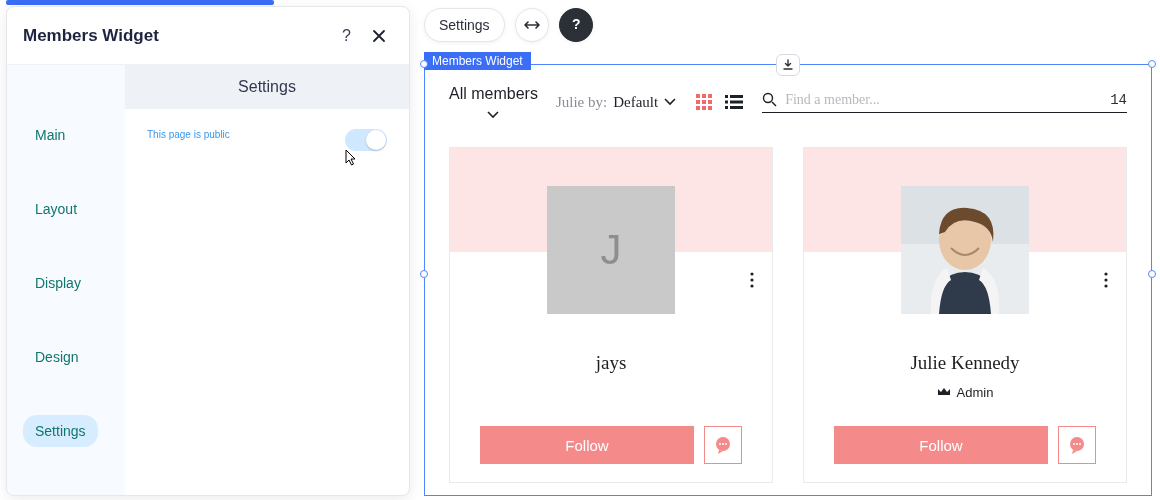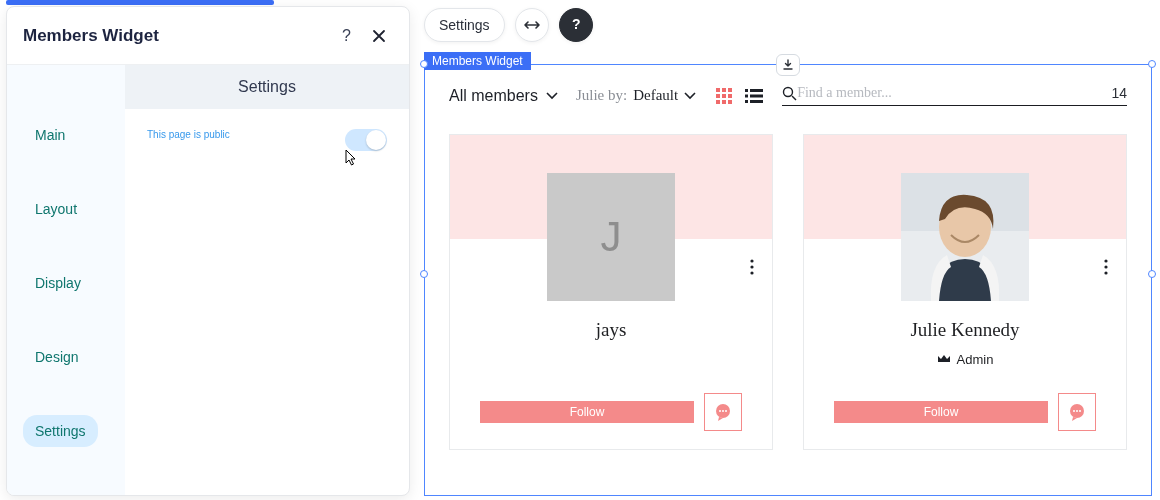--- a/index.html
+++ b/index.html
@@ -48,41 +48,41 @@
   .hdl.tl { top: 8px; left: -4px; }
   .hdl.tc { top: 8px; left: 50%; margin-left: -4px; }
   .hdl.tr { top: 8px; right: -4px; }
   .hdl.ml { top: 50%; left: -4px; margin-top: -4px; }
   .hdl.mr { top: 50%; right: -4px; margin-top: -4px; }
   .dl-btn { position: absolute; top: 2px; left: 50%; transform: translateX(-50%); width: 24px; height: 22px; background: #fff; border: 1px solid #d6dbe1; border-radius: 6px; display: flex; align-items: center; justify-content: center; z-index: 24; cursor: pointer; }
 
   
   .widget-inner { padding: 20px 24px 0 24px; height: 100%; overflow: hidden; }
   .w-toolbar { display: flex; align-items: center; gap: 18px; }
-  .w-drop { display: flex; align-items: center; gap: 8px; font-size: 16px; color: #1d2027; cursor: pointer; font-family: Georgia, serif; }
+  .w-drop { display: flex; align-items: center; gap: 8px; font-size: 16px; color: #1d2027; cursor: pointer; font-family: Georgia, serif; flex-direction: column; }
   .w-sort { display: flex; align-items: center; gap: 6px; font-size: 15px; }
   .w-sort .lab { color: #8a8e95; font-family: Georgia, serif; }
   .w-sort .val { color: #1d2027; font-family: Georgia, serif; }
   .view-btns { display: flex; gap: 10px; align-items: center; }
   .view-btn { width: 20px; height: 20px; display: flex; align-items: center; justify-content: center; cursor: pointer; }
-  .search-wrap { flex: 1; display: flex; align-items: flex-end; border-bottom: 1px solid #1b1d22; padding-bottom: 4px; }
+  .search-wrap { flex: 1; display: flex; align-items: flex-start; gap: 8px; border-bottom: 1px solid #1b1d22; padding-bottom: 4px; }
   .search-wrap input { border: none; outline: none; font-size: 14px; flex: 1; color: #333; font-family: Georgia, serif; }
   .search-wrap input::placeholder { color: #b6b9bf; }
-  .count { font-size: 14px; color: #2b2f36; font-family: Liberation Sans, sans-serif; }
+  .count { font-size: 14px; color: #2b2f36; font-family: Liberation Mono, monospace; }
 
   .cards { display: flex; gap: 30px; margin-top: 28px; }
   .card { width: 328px; border: 1px solid #e8eaec; background: #fff; display: flex; flex-direction: column; align-items: center; position: relative; }
   .card .banner { height: 104px; width: 100%; background: #fde5e5; }
   .card .avatar { width: 128px; height: 128px; background: #c9c9c9; position: absolute; top: 38px; left: 50%; transform: translateX(-50%); display: flex; align-items: center; justify-content: center; font-size: 42px; color: #8e8e8e; font-family: Georgia, serif; overflow: hidden; }
   .card .avatar svg { width: 100%; height: 100%; }
   .card .more { position: absolute; top: 124px; right: 18px; cursor: pointer; }
-  .card .name { margin-top: 80px; font-size: 19px; color: #1e1f22; font-family: Georgia, "Times New Roman", serif; }
+  .card .name { margin-top: 100px; font-size: 19px; color: #1e1f22; font-family: Georgia, "Times New Roman", serif; }
   .card .role { margin-top: 10px; font-size: 13px; color: #1e1f22; display: flex; align-items: center; gap: 6px; height: 16px; }
   .card .actions { display: flex; gap: 10px; margin: 26px 0 18px 0; width: 100%; padding: 0 30px; align-items: center; }
-  .follow-btn { flex: 1; height: 22px; background: #f48a8a; color: #fff; font-size: 12px; display: flex; align-items: center; justify-content: center; cursor: pointer; font-family: Georgia, serif; }
+  .follow-btn { flex: 1; height: 38px; background: #f48a8a; color: #fff; font-size: 15px; display: flex; align-items: center; justify-content: center; cursor: pointer; font-family: Georgia, serif; }
   .chat-btn { width: 38px; height: 38px; border: 1px solid #f48a8a; display: flex; align-items: center; justify-content: center; cursor: pointer; }
 
   svg { display: block; }
 </style>
 </head>
 <body>
 
 <div class="top-bar"></div>
 
 <div class="panel">

